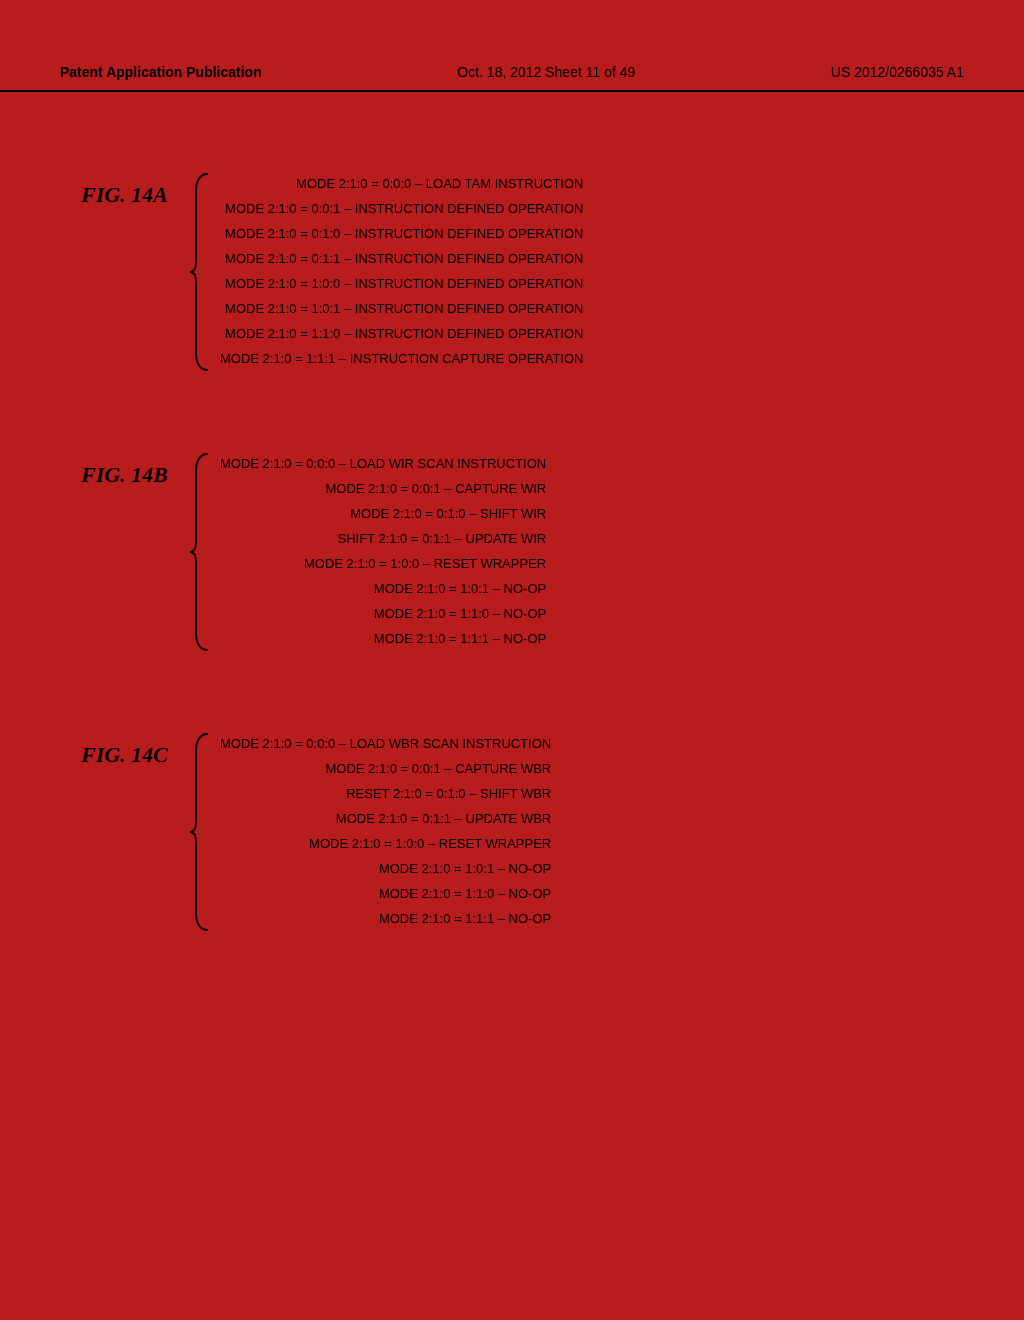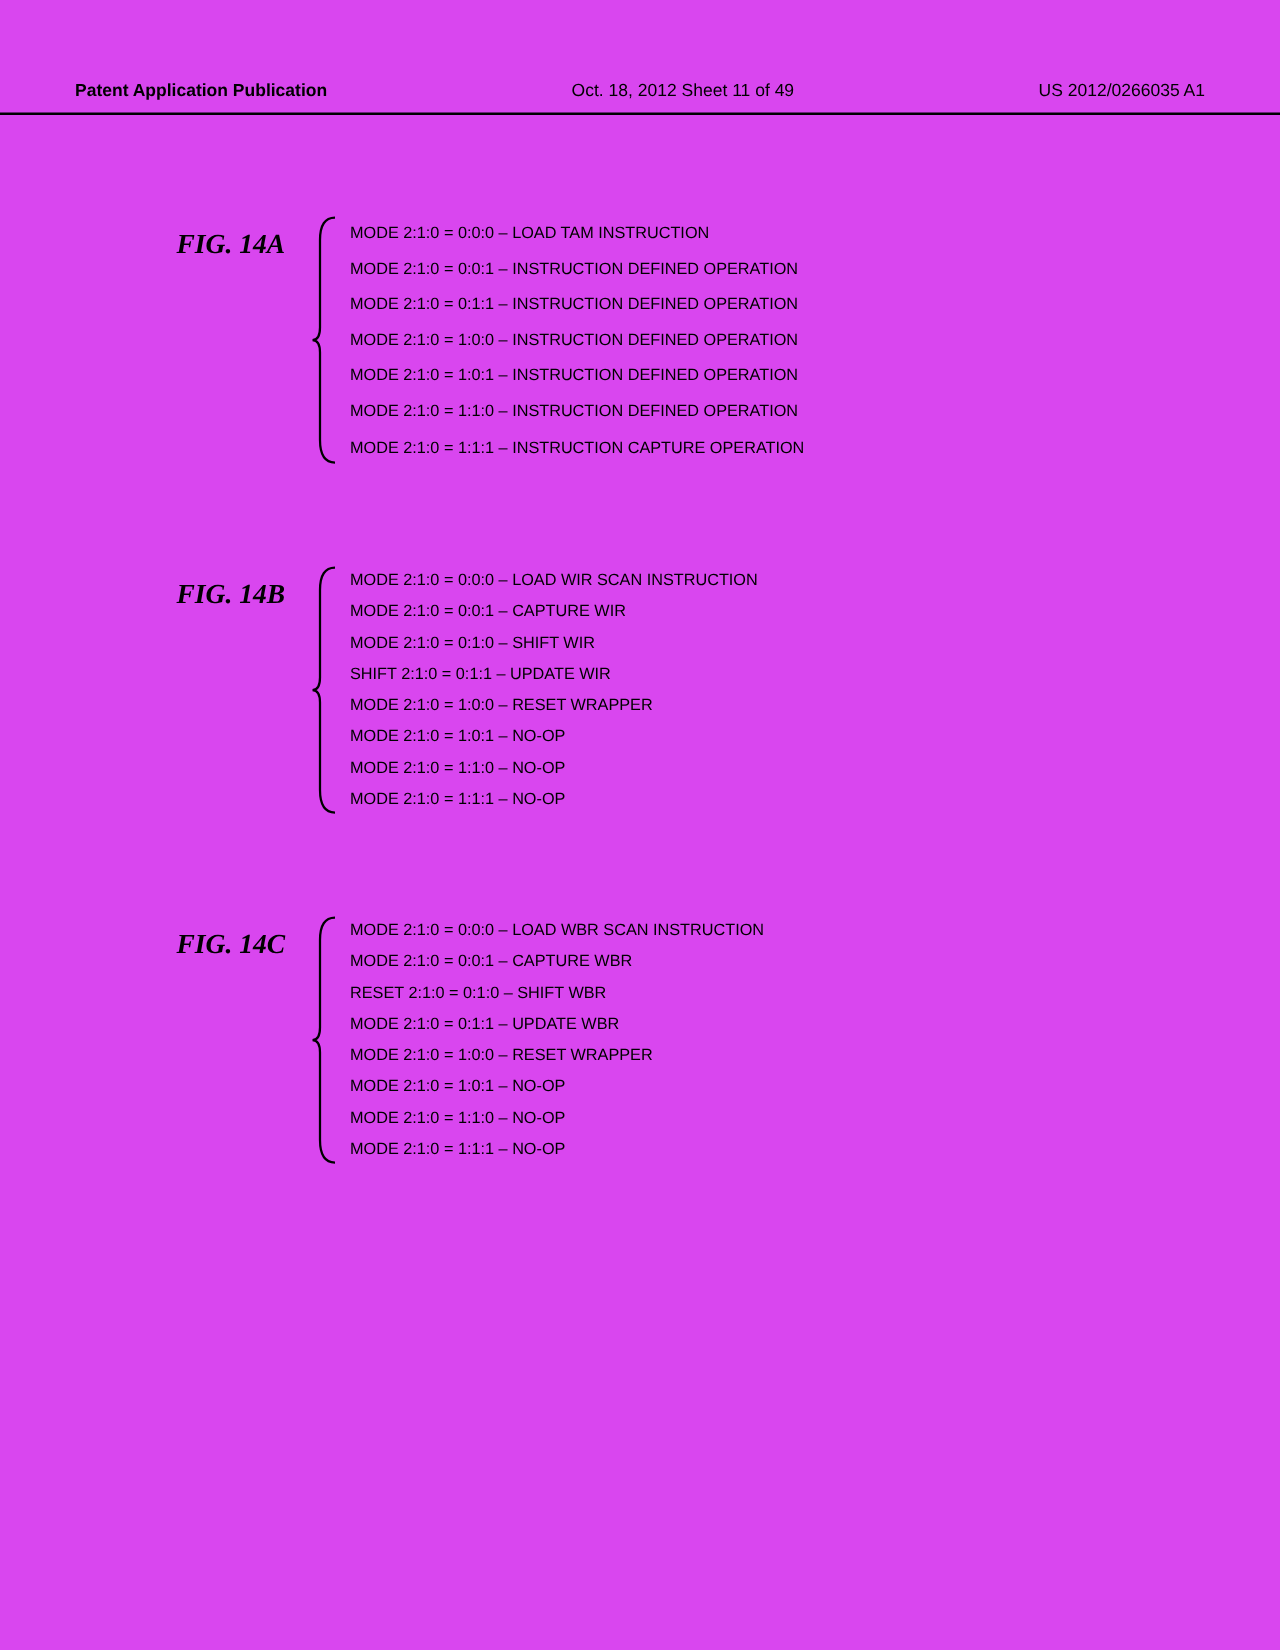--- a/index.html
+++ b/index.html
@@ -7,21 +7,21 @@
       background: #fff;
       font-family: Arial, Helvetica, sans-serif;
       width: 1024px;
       min-height: 1320px;
       position: relative;
     }
 
     .page {
       width: 1024px;
       min-height: 1320px;
-      background: #d946ef;
+      background: #b91c1c;
       padding: 0;
       position: relative;
     }
 
     
     .header {
       display: flex;
       align-items: baseline;
       justify-content: space-between;
       padding: 28px 60px 10px 60px;
@@ -42,21 +42,21 @@
     }
 
     .header-right {
       font-size: 14px;
       font-family: Arial, sans-serif;
       margin-top: 36px;
     }
 
     
     .content {
-      padding: 40px 88px;
+      padding: 40px 28px;
     }
 
     
     .figure-block {
       display: flex;
       align-items: flex-start;
       margin-bottom: 80px;
       margin-top: 40px;
     }
 
@@ -70,20 +70,21 @@
       padding-right: 20px;
       padding-top: 10px;
       flex-shrink: 0;
     }
 
     
     .brace-container {
       display: flex;
       align-items: stretch;
       flex: 1;
+      text-align: right;
     }
 
     .brace-svg {
       flex-shrink: 0;
       margin-right: 8px;
     }
 
     .lines-list {
       display: flex;
       flex-direction: column;
@@ -119,20 +120,21 @@
       <div class="figure-label">FIG. 14A</div>
       <div class="brace-container">
 
         <svg class="brace-svg brace-svg-8" width="24" height="200" viewBox="0 0 24 200">
 
           <path d="M20,2 Q8,2 8,20 L8,90 Q8,100 2,100 Q8,100 8,110 L8,180 Q8,198 20,198" fill="none" stroke="#000" stroke-width="1.8"></path>
         </svg>
         <div class="lines-list">
           <div class="line-item">MODE 2:1:0 = 0:0:0 – LOAD TAM INSTRUCTION</div>
           <div class="line-item">MODE 2:1:0 = 0:0:1 – INSTRUCTION DEFINED OPERATION</div>
+          <div class="line-item">MODE 2:1:0 = 0:1:0 – INSTRUCTION DEFINED OPERATION</div>
           <div class="line-item">MODE 2:1:0 = 0:1:1 – INSTRUCTION DEFINED OPERATION</div>
           <div class="line-item">MODE 2:1:0 = 1:0:0 – INSTRUCTION DEFINED OPERATION</div>
           <div class="line-item">MODE 2:1:0 = 1:0:1 – INSTRUCTION DEFINED OPERATION</div>
           <div class="line-item">MODE 2:1:0 = 1:1:0 – INSTRUCTION DEFINED OPERATION</div>
           <div class="line-item">MODE 2:1:0 = 1:1:1 – INSTRUCTION CAPTURE OPERATION</div>
         </div>
       </div>
     </div>
 
     <div class="figure-block">

